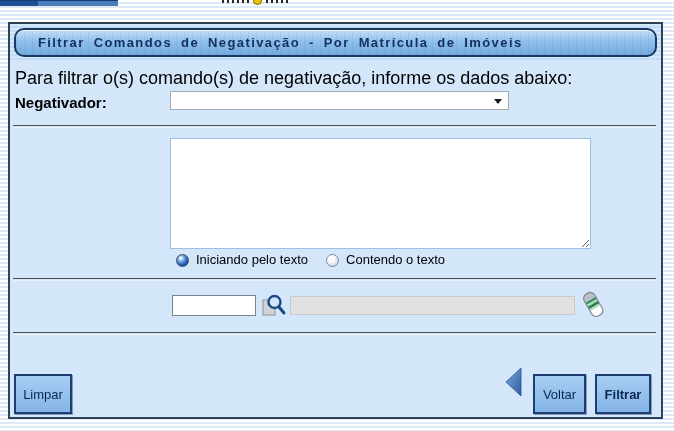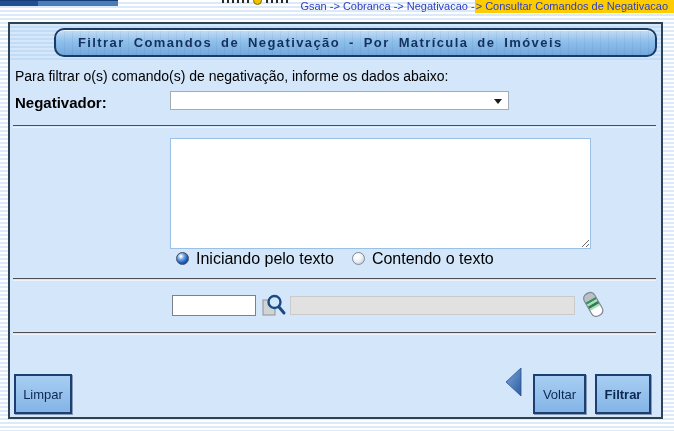--- a/index.html
+++ b/index.html
@@ -40,24 +40,24 @@
   }
   .caption {
     position:absolute; left:4px; top:4px; right:4px; height:29px;
     border:2px solid #1a3a66; border-radius:10px;
     background:
       repeating-linear-gradient(90deg, rgba(20,50,100,0.06) 0 1px, rgba(0,0,0,0) 1px 8px),
       linear-gradient(180deg,#c6def6 0%, #8fc0ec 45%, #74a9de 100%);
     box-shadow:inset 0 1px 0 #e9f4fd;
     display:flex; align-items:center; padding-left:22px;
     font-size:13px; font-weight:bold; color:#14305c;
-    letter-spacing:1.4px; word-spacing:4px;margin-left:40px;
+    letter-spacing:1.4px; word-spacing:4px;
   }
   .lbl { position:absolute; left:5px; font-size:15px; font-weight:bold; color:#000; }
-  .instruction { position:absolute; left:5px; top:44px; font-size:14px; color:#000; }
+  .instruction { position:absolute; left:5px; top:44px; font-size:18px; color:#000; }
   .sep { position:absolute; left:3px; right:5px; height:2px;
     border-top:1px solid #4e4e4e; box-shadow:0 1px 0 rgba(255,255,255,0.55); }
   
   .selectbox {
     position:absolute; left:160px; top:67px; width:339px; height:19px;
     background:#fff; border:1px solid #a5abb5; cursor:default;
     font-size:12px; color:#000; padding:2px 18px 0 3px;
   }
   .selectbox .caret {
     position:absolute; right:6px; top:7px; width:0; height:0;
@@ -66,21 +66,21 @@
   }
   
   .ci-textarea {
     position:absolute; left:160px; top:114px; width:421px; height:111px;
     background:#fff; border:1px solid #9cbfe6;
     font-family:"Liberation Sans", sans-serif; font-size:12px; color:#000;
     resize:both; outline:none;
   }
   
   .radio-row { position:absolute; left:166px; top:226px; height:17px;
-    display:flex; align-items:center; font-size:16px; color:#000; }
+    display:flex; align-items:flex-end; font-size:13px; color:#000; }
   .radio { width:13px; height:13px; border-radius:50%; margin-right:7px; flex:0 0 auto; }
   .radio.selected {
     border:1px solid #3d4a5c;
     background:radial-gradient(circle at 35% 30%, #ffffff 5%, #7db0e8 28%, #1d5bbf 62%, #123b80 100%);
   }
   .radio.unselected {
     border:1px solid #7e8b99;
     background:radial-gradient(circle at 35% 30%, #ffffff 20%, #e7ecf2 55%, #aeb9c6 100%);
   }
   .radio-gap { width:18px; flex:0 0 auto; }
@@ -115,21 +115,20 @@
 </head>
 <body>
 
 <div class="page">
 
   <div class="top-frag-bar"></div>
   <div class="frag-text" style="left:222px;width:28px;"></div>
   <div class="frag-dot"></div>
   <div class="frag-text" style="left:266px;width:22px;"></div>
 
-  <div class="breadcrumb"><span>Gsan -&gt; Cobranca -&gt; Negativacao -</span><span class="crumb-current">&gt; Consultar Comandos de Negativacao</span></div>
 
   <div class="frame">
 
     <div class="caption-strip">
       <div class="caption">Filtrar Comandos de Negativação - Por Matrícula de Imóveis</div>
     </div>
 
     <div class="instruction">Para filtrar o(s) comando(s) de negativação, informe os dados abaixo:</div>
 
     <div class="lbl" style="top:70px;">Negativador:</div>

